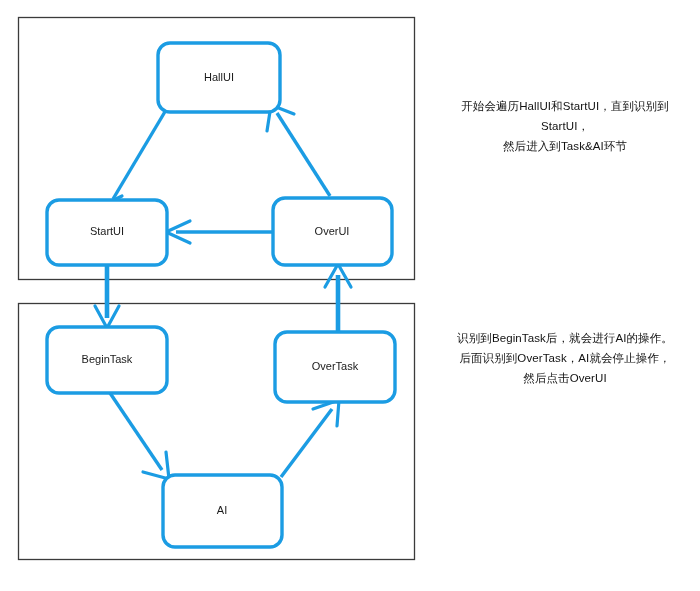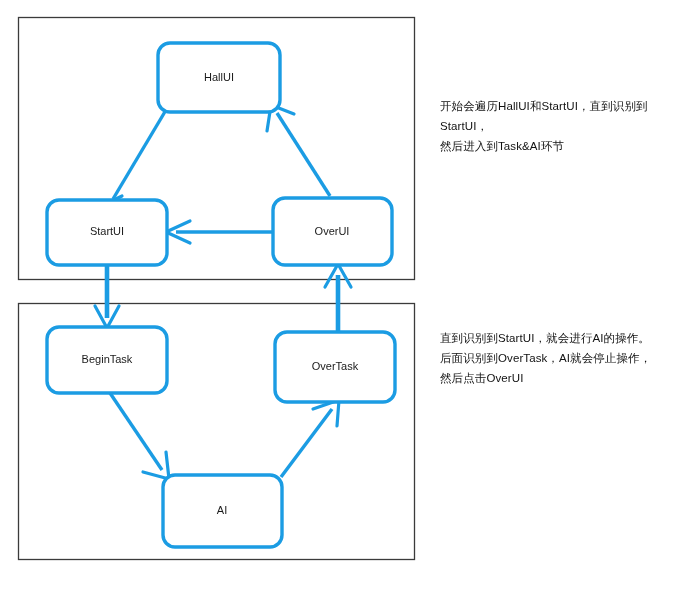--- a/index.html
+++ b/index.html
@@ -65,20 +65,21 @@
     stroke-linejoin: round;
   }
   .note {
     position: absolute;
     font-family: "Liberation Sans", "DejaVu Sans", sans-serif;
     font-size: 11.5px;
     line-height: 20px;
     color: #111111;
     white-space: pre-line;
     letter-spacing: 0.1px;
+    text-align: center;
   }
   #note-1 { left: 440px; top: 96px; width: 250px; }
   #note-2 { left: 440px; top: 328px; width: 250px; }
 </style>
 </head>
 <body>
 
 <div id="stage">
 
   <svg id="diagram" viewBox="0 0 700 591">
@@ -157,17 +158,17 @@
     <g>
       <rect class="node-rect" x="163" y="475" width="119" height="72" rx="12" ry="12"></rect>
       <text class="node-label" x="222" y="511">AI</text>
     </g>
 
   </svg>
 
   <div class="note" id="note-1">开始会遍历HallUI和StartUI，直到识别到StartUI，
 然后进入到Task&amp;AI环节</div>
 
-  <div class="note" id="note-2">直到识别到StartUI，就会进行AI的操作。
+  <div class="note" id="note-2">识别到BeginTask后，就会进行AI的操作。
 后面识别到OverTask，AI就会停止操作，
 然后点击OverUI</div>
 
 </div>
 
 </body></html>

